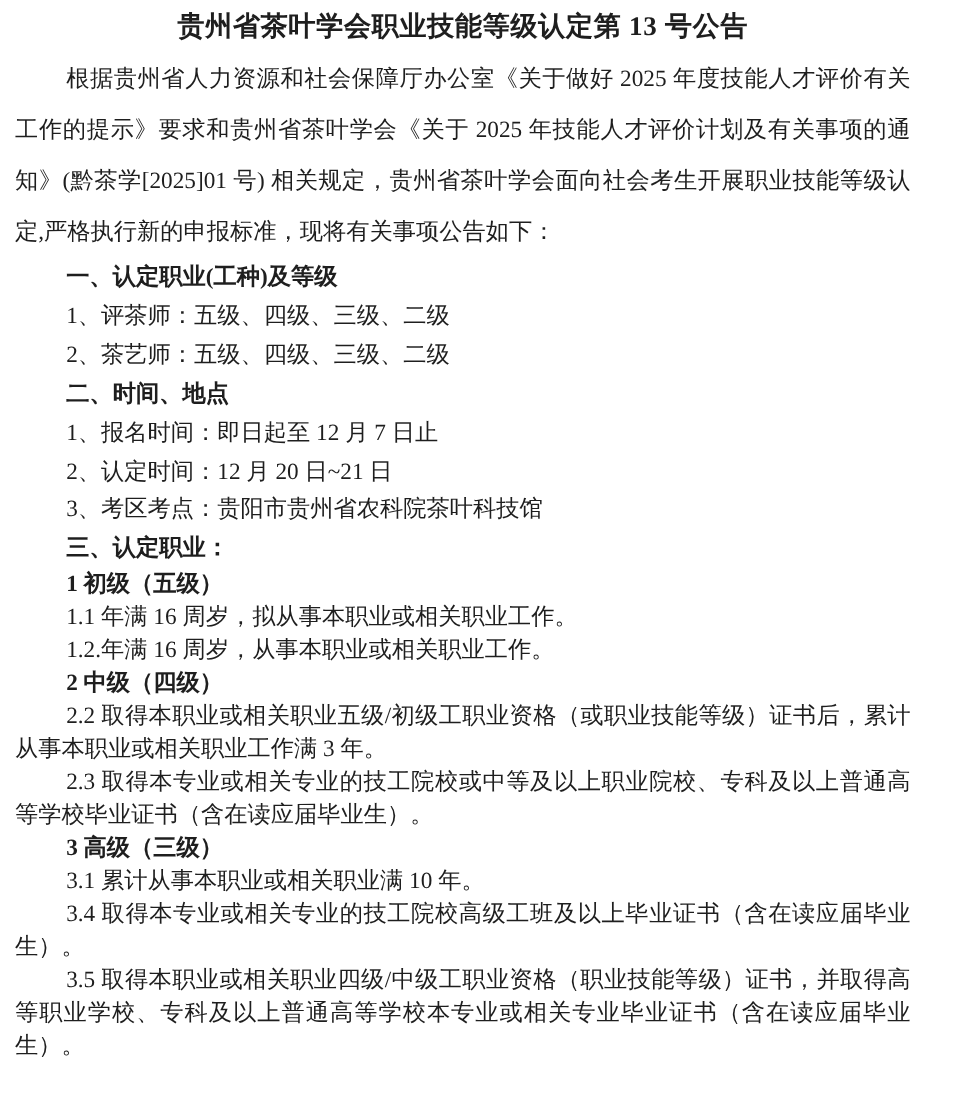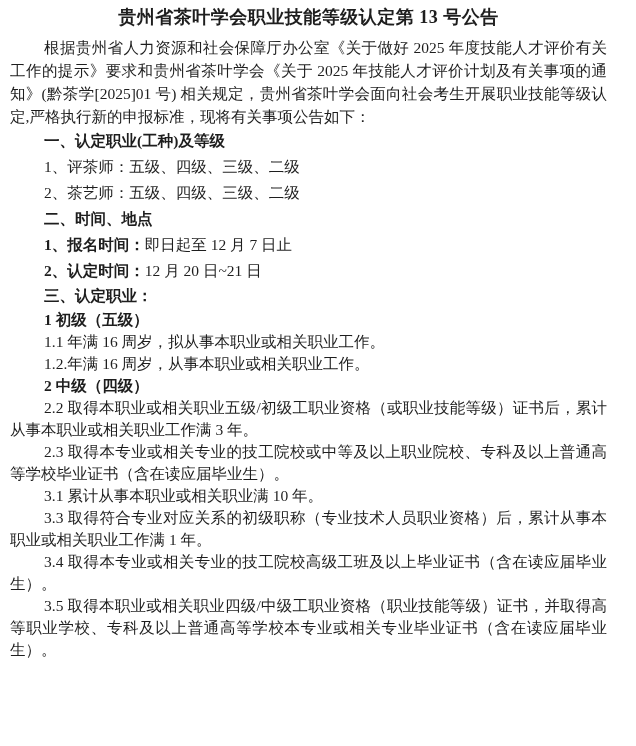--- a/index.html
+++ b/index.html
@@ -22,58 +22,59 @@
     font-weight: bold;
     text-align: center;
     line-height: 26px;
     margin: 2px 0 6px 0;
     letter-spacing: 0.5px;
   }
   .para {
     text-indent: 2.2em;
     text-align: justify;
   }
-  .intro .para { line-height: 23px; }
+  .intro .para { line-height: 34px; }
   .loose .para { line-height: 25.9px; }
   .dense .para { line-height: 22px; }
   .bold { font-weight: bold; }
-  .lbl { font-weight: bold; }
+  .lbl { font-weight: normal; }
 </style>
 </head>
 <body>
 
 <div class="page">
 
   <h1 class="title">贵州省茶叶学会职业技能等级认定第 13 号公告</h1>
 
   <div class="intro">
     <p class="para">根据贵州省人力资源和社会保障厅办公室《关于做好 2025 年度技能人才评价有关工作的提示》要求和贵州省茶叶学会《关于 2025 年技能人才评价计划及有关事项的通知》(黔茶学[2025]01 号) 相关规定，贵州省茶叶学会面向社会考生开展职业技能等级认定,严格执行新的申报标准，现将有关事项公告如下：</p>
   </div>
 
   <div class="loose">
     <p class="para bold">一、认定职业(工种)及等级</p>
     <p class="para">1、评茶师：五级、四级、三级、二级</p>
     <p class="para">2、茶艺师：五级、四级、三级、二级</p>
 
     <p class="para bold">二、时间、地点</p>
     <p class="para"><span class="lbl">1、报名时间：</span><span>即日起至 12 月 7 日止</span></p>
     <p class="para"><span class="lbl">2、认定时间：</span><span>12 月 20 日~21 日</span></p>
+    <p class="para"><span class="lbl">3、考区考点：</span><span>贵阳市贵州省农科院茶叶科技馆</span></p>
 
     <p class="para bold">三、认定职业：</p>
   </div>
 
   <div class="dense">
     <p class="para bold">1 初级（五级）</p>
     <p class="para">1.1 年满 16 周岁，拟从事本职业或相关职业工作。</p>
     <p class="para">1.2.年满 16 周岁，从事本职业或相关职业工作。</p>
 
     <p class="para bold">2 中级（四级）</p>
     <p class="para">2.2 取得本职业或相关职业五级/初级工职业资格（或职业技能等级）证书后，累计从事本职业或相关职业工作满 3 年。</p>
     <p class="para">2.3 取得本专业或相关专业的技工院校或中等及以上职业院校、专科及以上普通高等学校毕业证书（含在读应届毕业生）。</p>
 
+    <p class="para bold">3 高级（三级）</p>
     <p class="para">3.1 累计从事本职业或相关职业满 10 年。</p>
-    <p class="para">3.3 取得符合专业对应关系的初级职称（专业技术人员职业资格）后，累计从事本职业或相关职业工作满 1 年。</p>
     <p class="para">3.4 取得本专业或相关专业的技工院校高级工班及以上毕业证书（含在读应届毕业生）。</p>
     <p class="para">3.5 取得本职业或相关职业四级/中级工职业资格（职业技能等级）证书，并取得高等职业学校、专科及以上普通高等学校本专业或相关专业毕业证书（含在读应届毕业生）。</p>
 
   </div>
 
 </div>
 
 </body></html>

